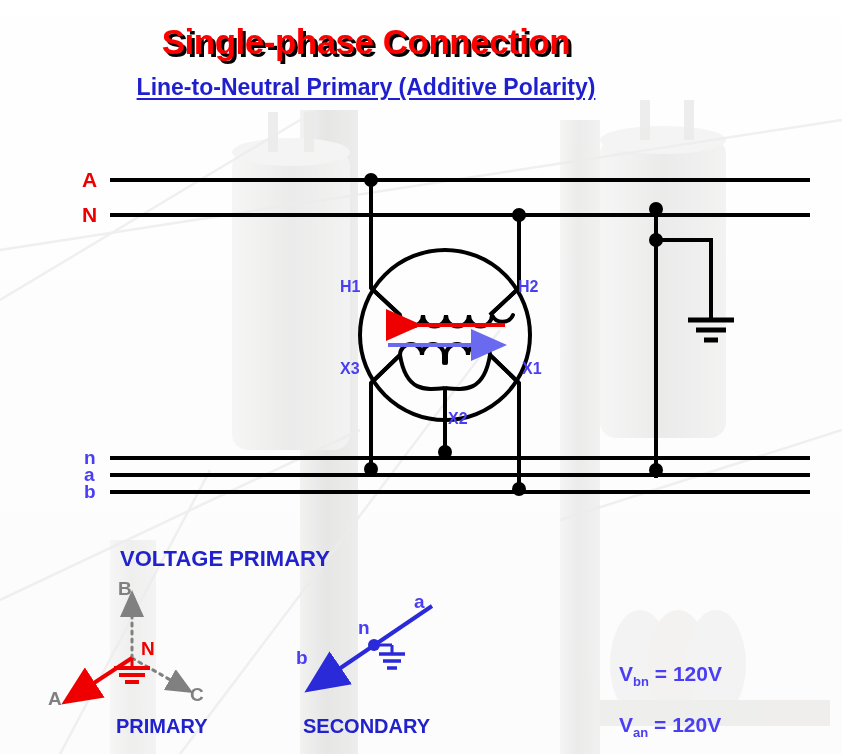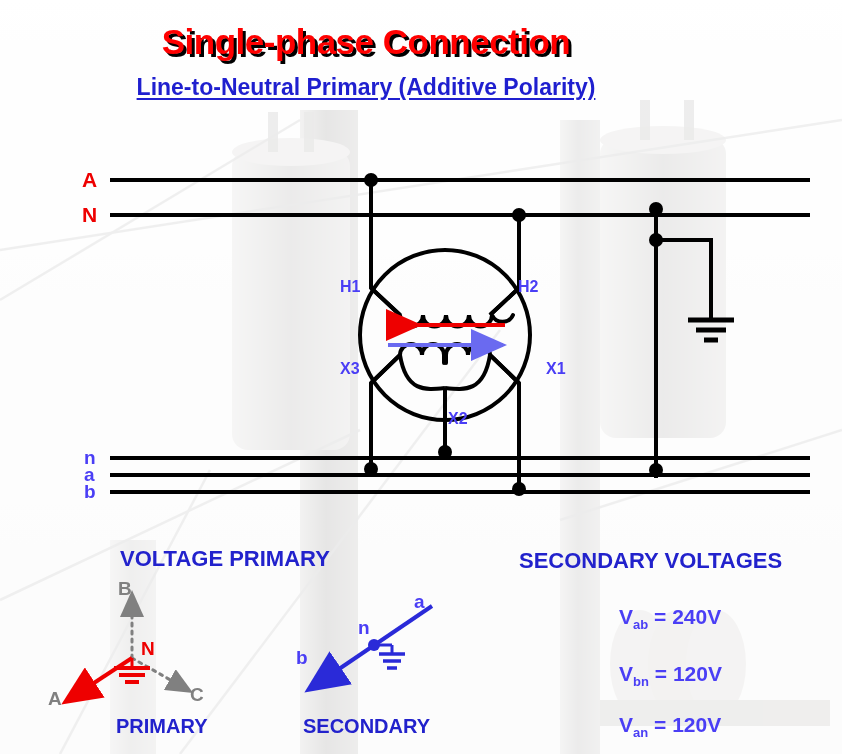--- a/index.html
+++ b/index.html
@@ -84,21 +84,21 @@
   .term-label {
     position: absolute;
     font-size: 16px;
     font-weight: bold;
     color: #4a3ef5;
     white-space: nowrap;
   }
   #lbl-H1 { left: 340px; top: 278px; }
   #lbl-H2 { left: 518px; top: 278px; }
   #lbl-X3 { left: 340px; top: 360px; }
-  #lbl-X1 { left: 546px; top: 360px; }
+  #lbl-X1 { left: 522px; top: 360px; }
   #lbl-X2 { left: 448px; top: 410px; }
 
   
   .vec-label {
     position: absolute;
     font-size: 19px;
     font-weight: bold;
     white-space: nowrap;
   }
   .vec-label.gray { color: #808080; }
@@ -327,27 +327,21 @@
 
   <div class="vec-label gray" id="vp-B">B</div>
   <div class="vec-label gray" id="vp-C">C</div>
   <div class="vec-label gray" id="vp-A">A</div>
   <div class="vec-label red" id="vp-N">N</div>
 
   <div class="vec-label blue" id="vs-a">a</div>
   <div class="vec-label blue" id="vs-b">b</div>
   <div class="vec-label blue" id="vs-n">n</div>
 
-  <div class="section-heading" id="sv-heading">SECONDARY VOLTAGES</div>
-
-  <div class="voltage-row" id="volt-0">
-    <span>V</span><sub>ab</sub>
-    <span>=</span>
-    <span>240V</span>
-  </div>
+
   <div class="voltage-row" id="volt-1">
     <span>V</span><sub>bn</sub>
     <span>=</span>
     <span>120V</span>
   </div>
   <div class="voltage-row" id="volt-2">
     <span>V</span><sub>an</sub>
     <span>=</span>
     <span>120V</span>
   </div>

